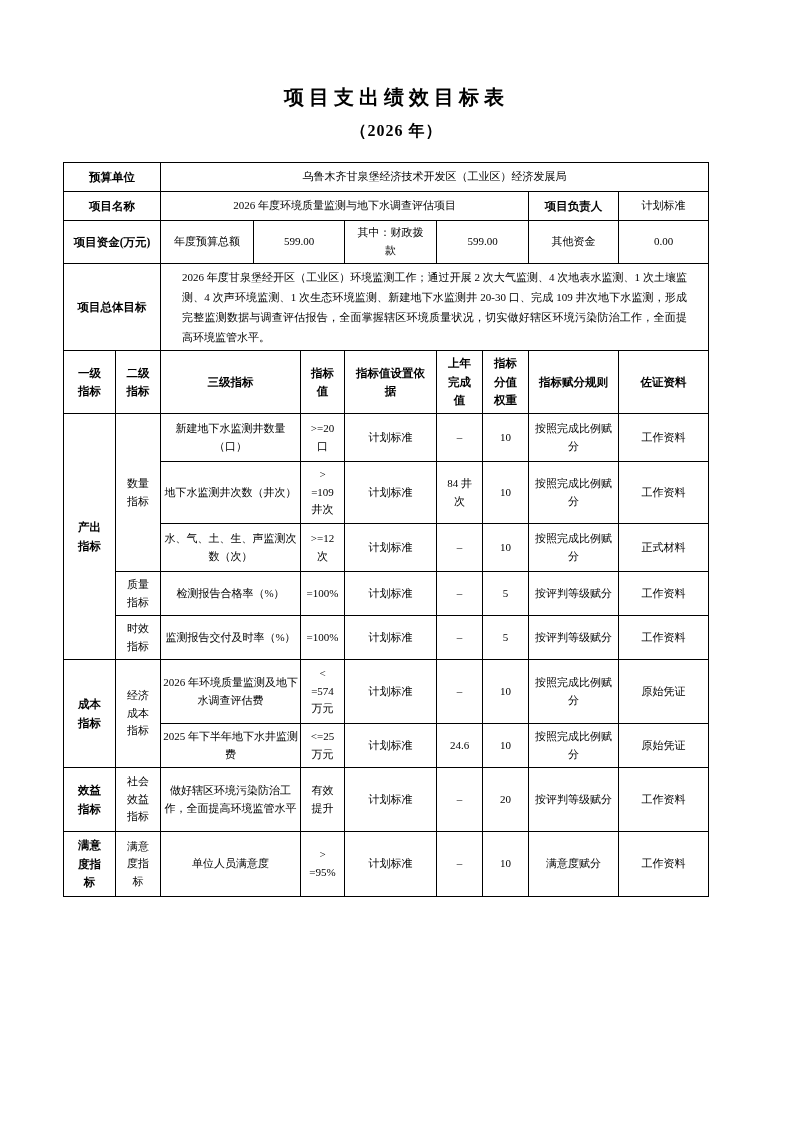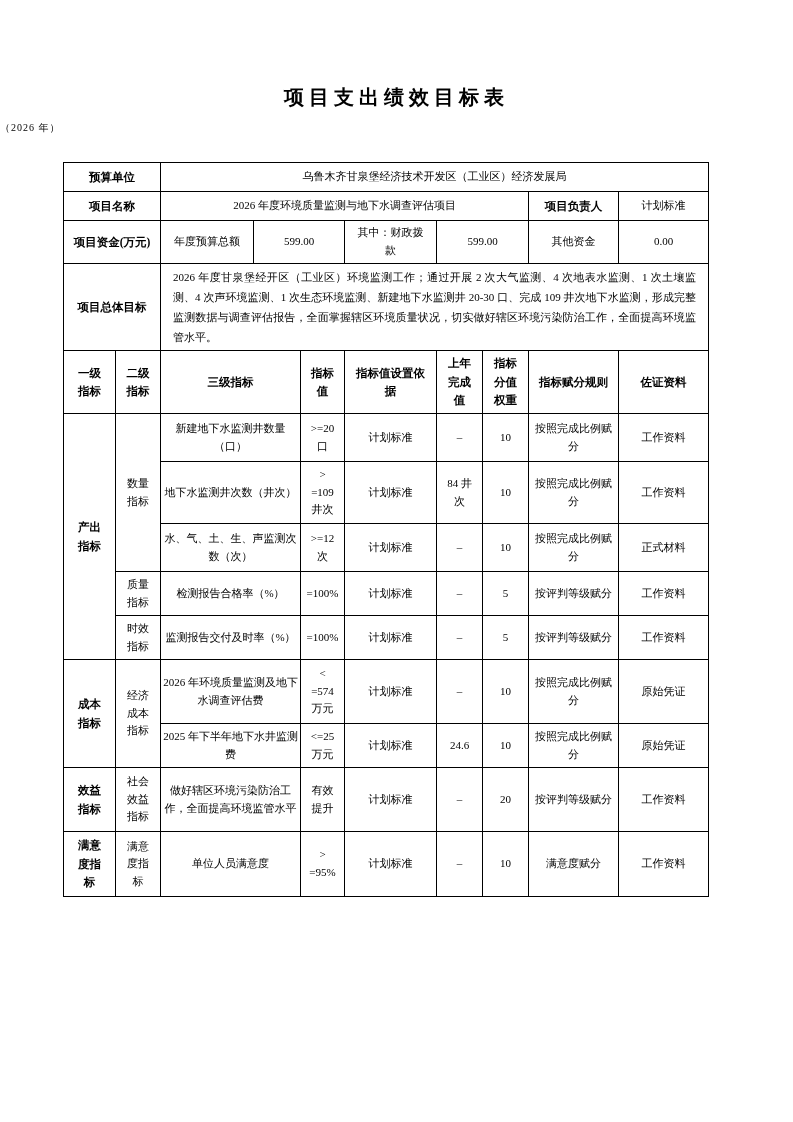--- a/index.html
+++ b/index.html
@@ -16,23 +16,24 @@
     position: absolute;
     top: 84px; left: 0; width: 100%;
     text-align: center;
     font-size: 20px;
     font-weight: bold;
     letter-spacing: 5px;
   }
   .doc-subtitle {
     position: absolute;
     top: 121px; left: 0; width: 100%;
-    text-align: left;
-    font-size: 10px;
+    text-align: center;
+    font-size: 16px;
     letter-spacing: 1px;
+    font-weight: bold;
   }
   table.main {
     position: absolute;
     top: 140px; left: 63px;
     width: 645px;
     border-collapse: collapse;
     table-layout: fixed;
     margin-top: 22px;
   }
   table.main td {
@@ -41,21 +42,21 @@
     vertical-align: middle;
     font-size: 11px;
     line-height: 1.6;
     padding: 1px 2px;
     white-space: pre-line;
     overflow-wrap: break-word;
   }
   table.main td.b { font-weight: bold; font-size: 11.5px; }
   table.main td.goal {
     text-align: justify;
-    padding: 3px 12px;
+    padding: 3px 21px;
     line-height: 20px;
     font-size: 11px;
   }
   tr.hA  td { height: 26px; }
   tr.hB  td { height: 26px; }
   tr.hC  td { height: 40px; }
   tr.hD  td { height: 80px; }
   tr.hH  td { height: 60px; }
   tr.h46 td { height: 45px; }
   tr.h60 td { height: 59px; }

